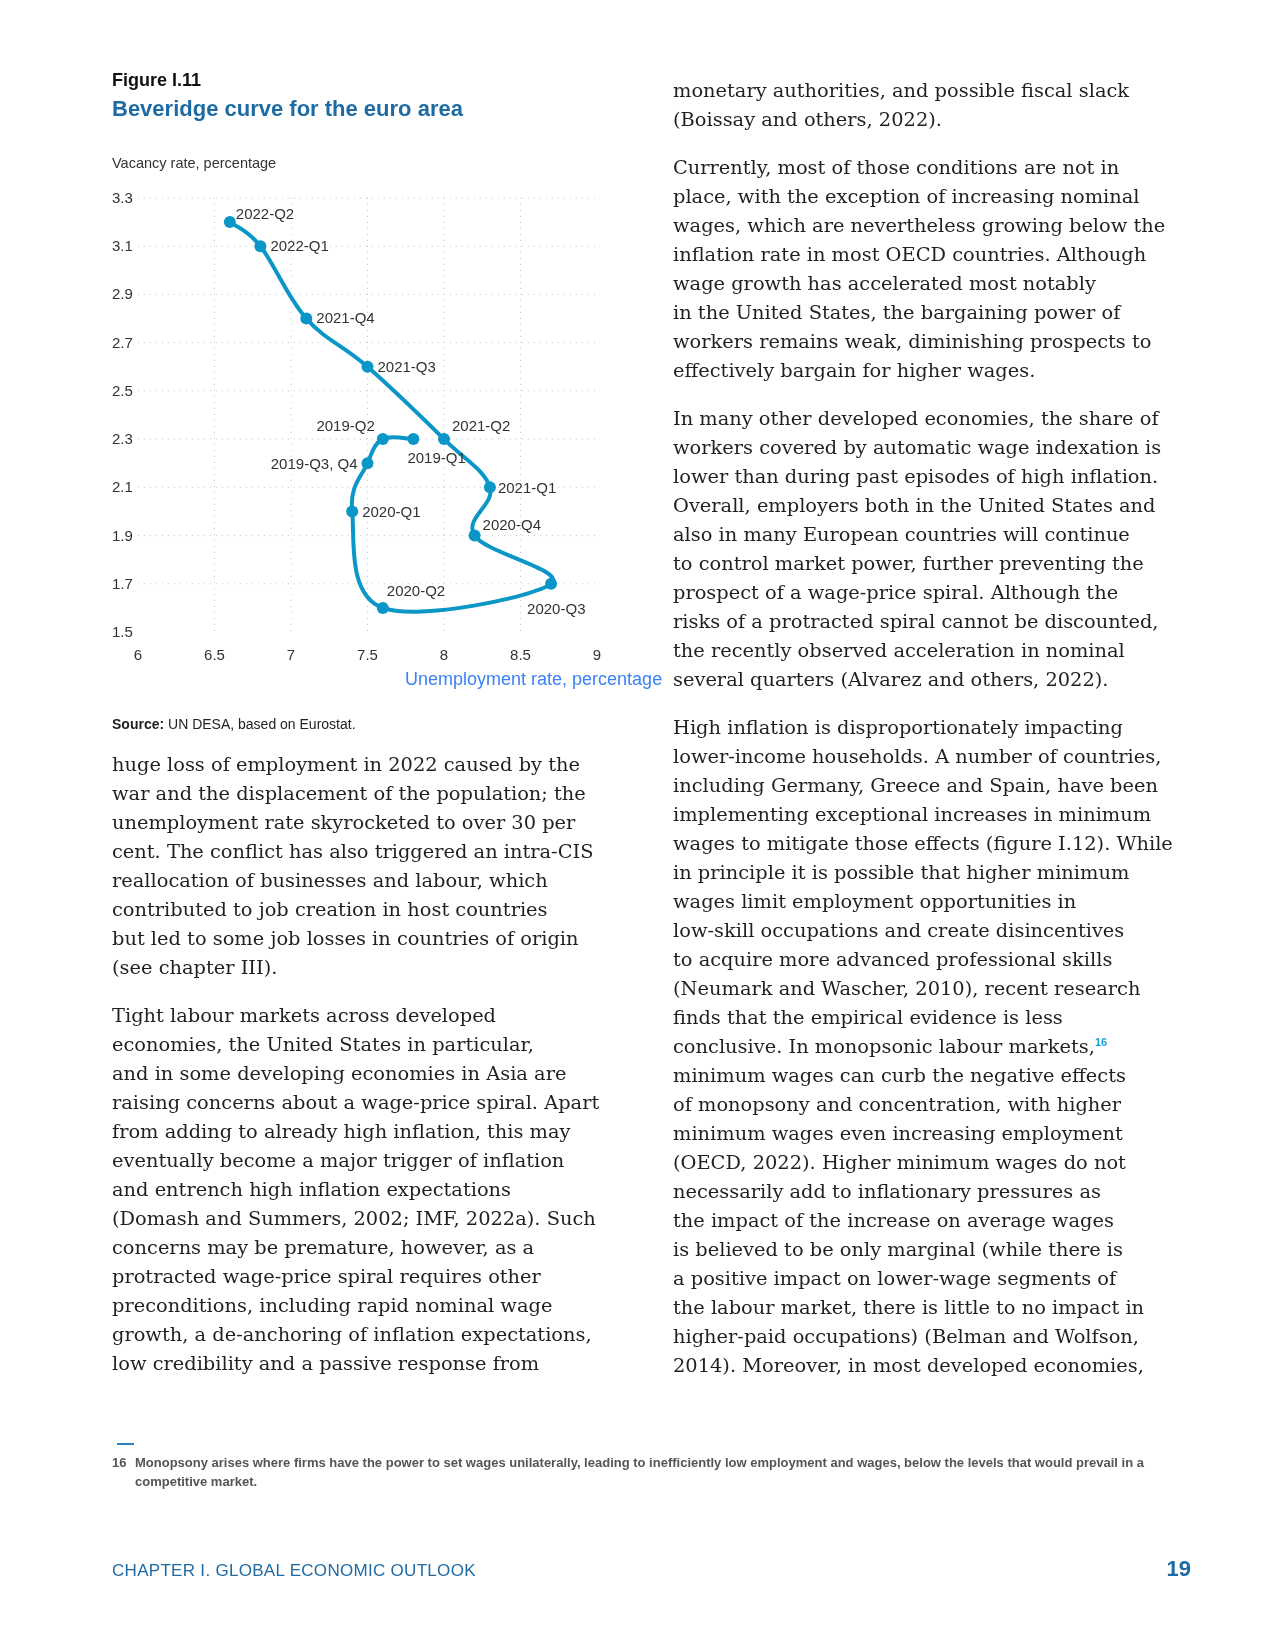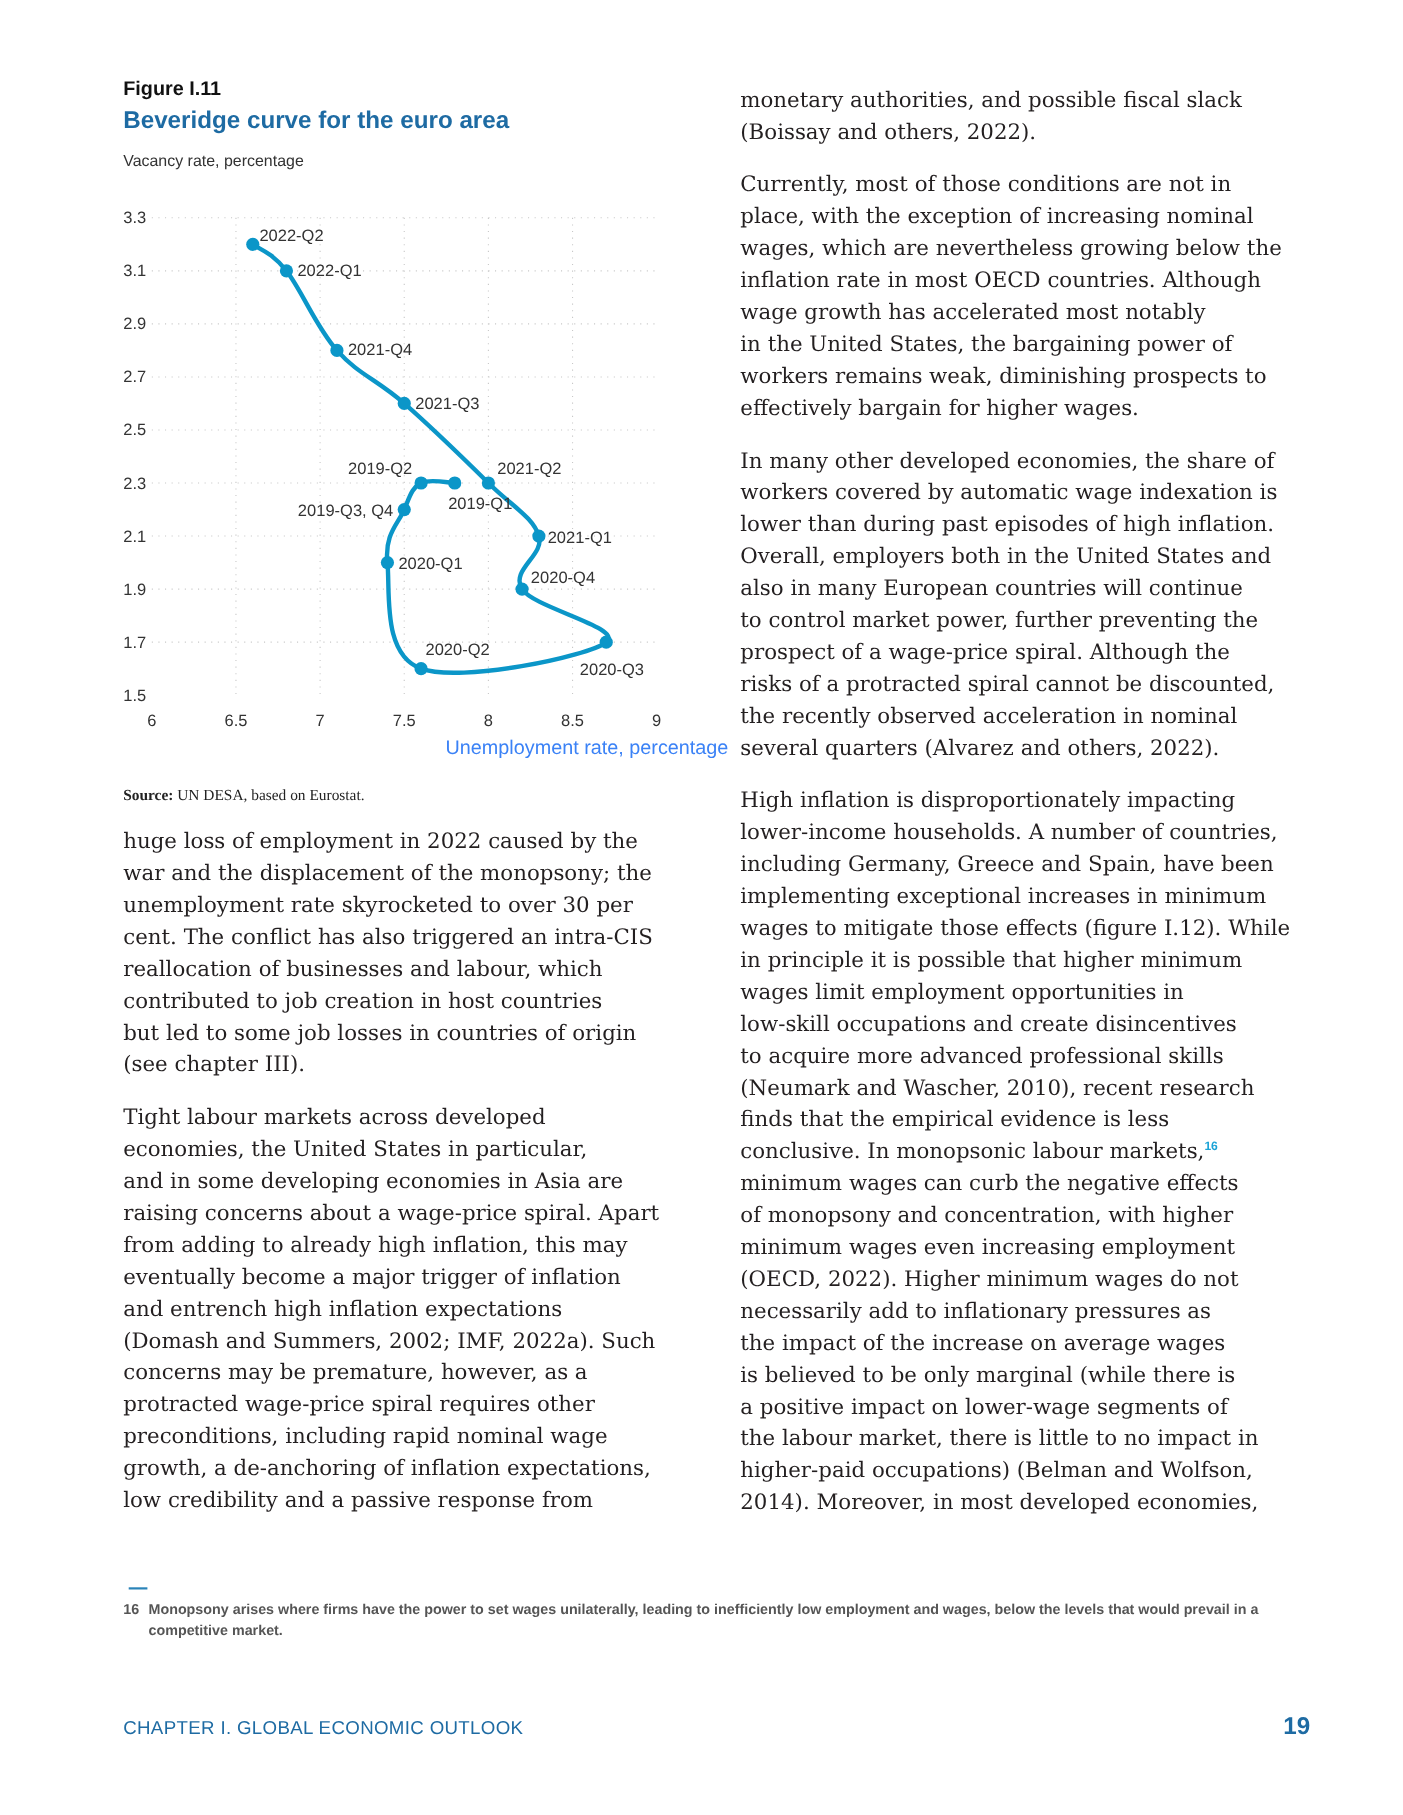--- a/index.html
+++ b/index.html
@@ -1,28 +1,28 @@
 <!DOCTYPE html>
 <html><head>
 <meta charset="utf-8">
 <style>
   html, body { margin: 0; padding: 0; background: #ffffff; }
   body { width: 1275px; height: 1650px; position: relative; overflow: hidden; font-family: "DejaVu Serif", serif; color: #231f20; }
 
   .fig-num { position: absolute; left: 112px; top: 70px; font-family: "Liberation Sans", sans-serif; font-weight: bold; font-size: 18px; color: #111; }
   .fig-title { position: absolute; left: 112px; top: 96px; font-family: "Liberation Sans", sans-serif; font-weight: bold; font-size: 22px; color: #1e6ba3; }
-  .y-label { position: absolute; left: 112px; top: 139px; font-family: "Liberation Sans", sans-serif; font-size: 14.5px; color: #333; }
+  .y-label { position: absolute; left: 112px; top: 155px; font-family: "Liberation Sans", sans-serif; font-size: 14.5px; color: #333; }
 
   .chart { position: absolute; left: 100px; top: 180px; width: 560px; height: 520px; }
   .chart svg { position: absolute; left: 0; top: 0; }
   .tick { font-family: "Liberation Sans", sans-serif; font-size: 15px; fill: #333; }
   .pt-label { font-family: "Liberation Sans", sans-serif; font-size: 15px; fill: #333; }
   .x-label { position: absolute; left: 405px; top: 669px; font-family: "Liberation Sans", sans-serif; font-size: 18px; color: #3b82f6; }
 
-  .source { position: absolute; left: 112px; top: 716px; font-family: Liberation Serif, serif; font-size: 14px; color: #222; }
+  .source { position: absolute; left: 112px; top: 716px; font-family: Liberation Sans, sans-serif; font-size: 14px; color: #222; }
   .source b { font-weight: bold; }
 
   .col { position: absolute; font-family: "DejaVu Serif", serif; font-size: 19.4px; line-height: 29px; color: #231f20; }
   .col p { margin: 10px 0 19px 0; white-space: nowrap; }
   .col .line { display: block; }
   .left-col { left: 112px; top: 740px; width: 520px; }
   .right-col { left: 673px; top: 66px; width: 540px; }
   sup.fn { font-family: "Liberation Sans", sans-serif; font-size: 11px; font-weight: bold; color: #1ba3d6; vertical-align: super; line-height: 0; }
 
   .fn-rule { position: absolute; left: 117px; top: 1443px; width: 17px; height: 2px; background: #2a83b8; }
@@ -102,21 +102,21 @@
       <text x="135.79999999999995" y="39.11111111111103" class="pt-label" text-anchor="start">2022-Q2</text>
     </svg>
 </div>
 <div class="x-label">Unemployment rate, percentage</div>
 
 <div class="source"><b>Source:</b><span> UN DESA, based on Eurostat.</span></div>
 
 <div class="col left-col" id="left-col">
     <p>
       <span class="line">huge loss of employment in 2022 caused by the</span>
-      <span class="line">war and the displacement of the monopsony; the</span>
+      <span class="line">war and the displacement of the population; the</span>
       <span class="line">unemployment rate skyrocketed to over 30 per</span>
       <span class="line">cent. The conflict has also triggered an intra-CIS</span>
       <span class="line">reallocation of businesses and labour, which</span>
       <span class="line">contributed to job creation in host countries</span>
       <span class="line">but led to some job losses in countries of origin</span>
       <span class="line">(see chapter III).</span>
     </p>
     <p>
       <span class="line">Tight labour markets across developed</span>
       <span class="line">economies, the United States in particular,</span>

